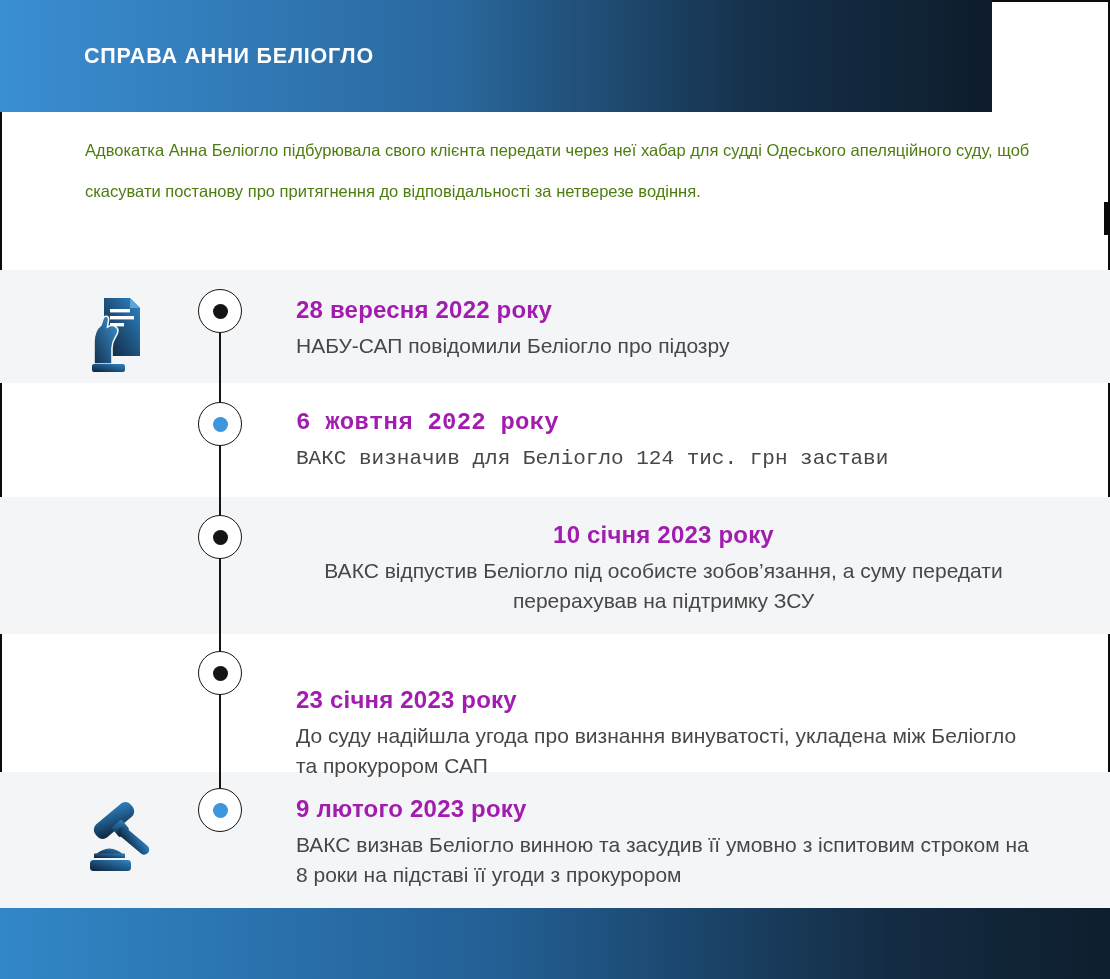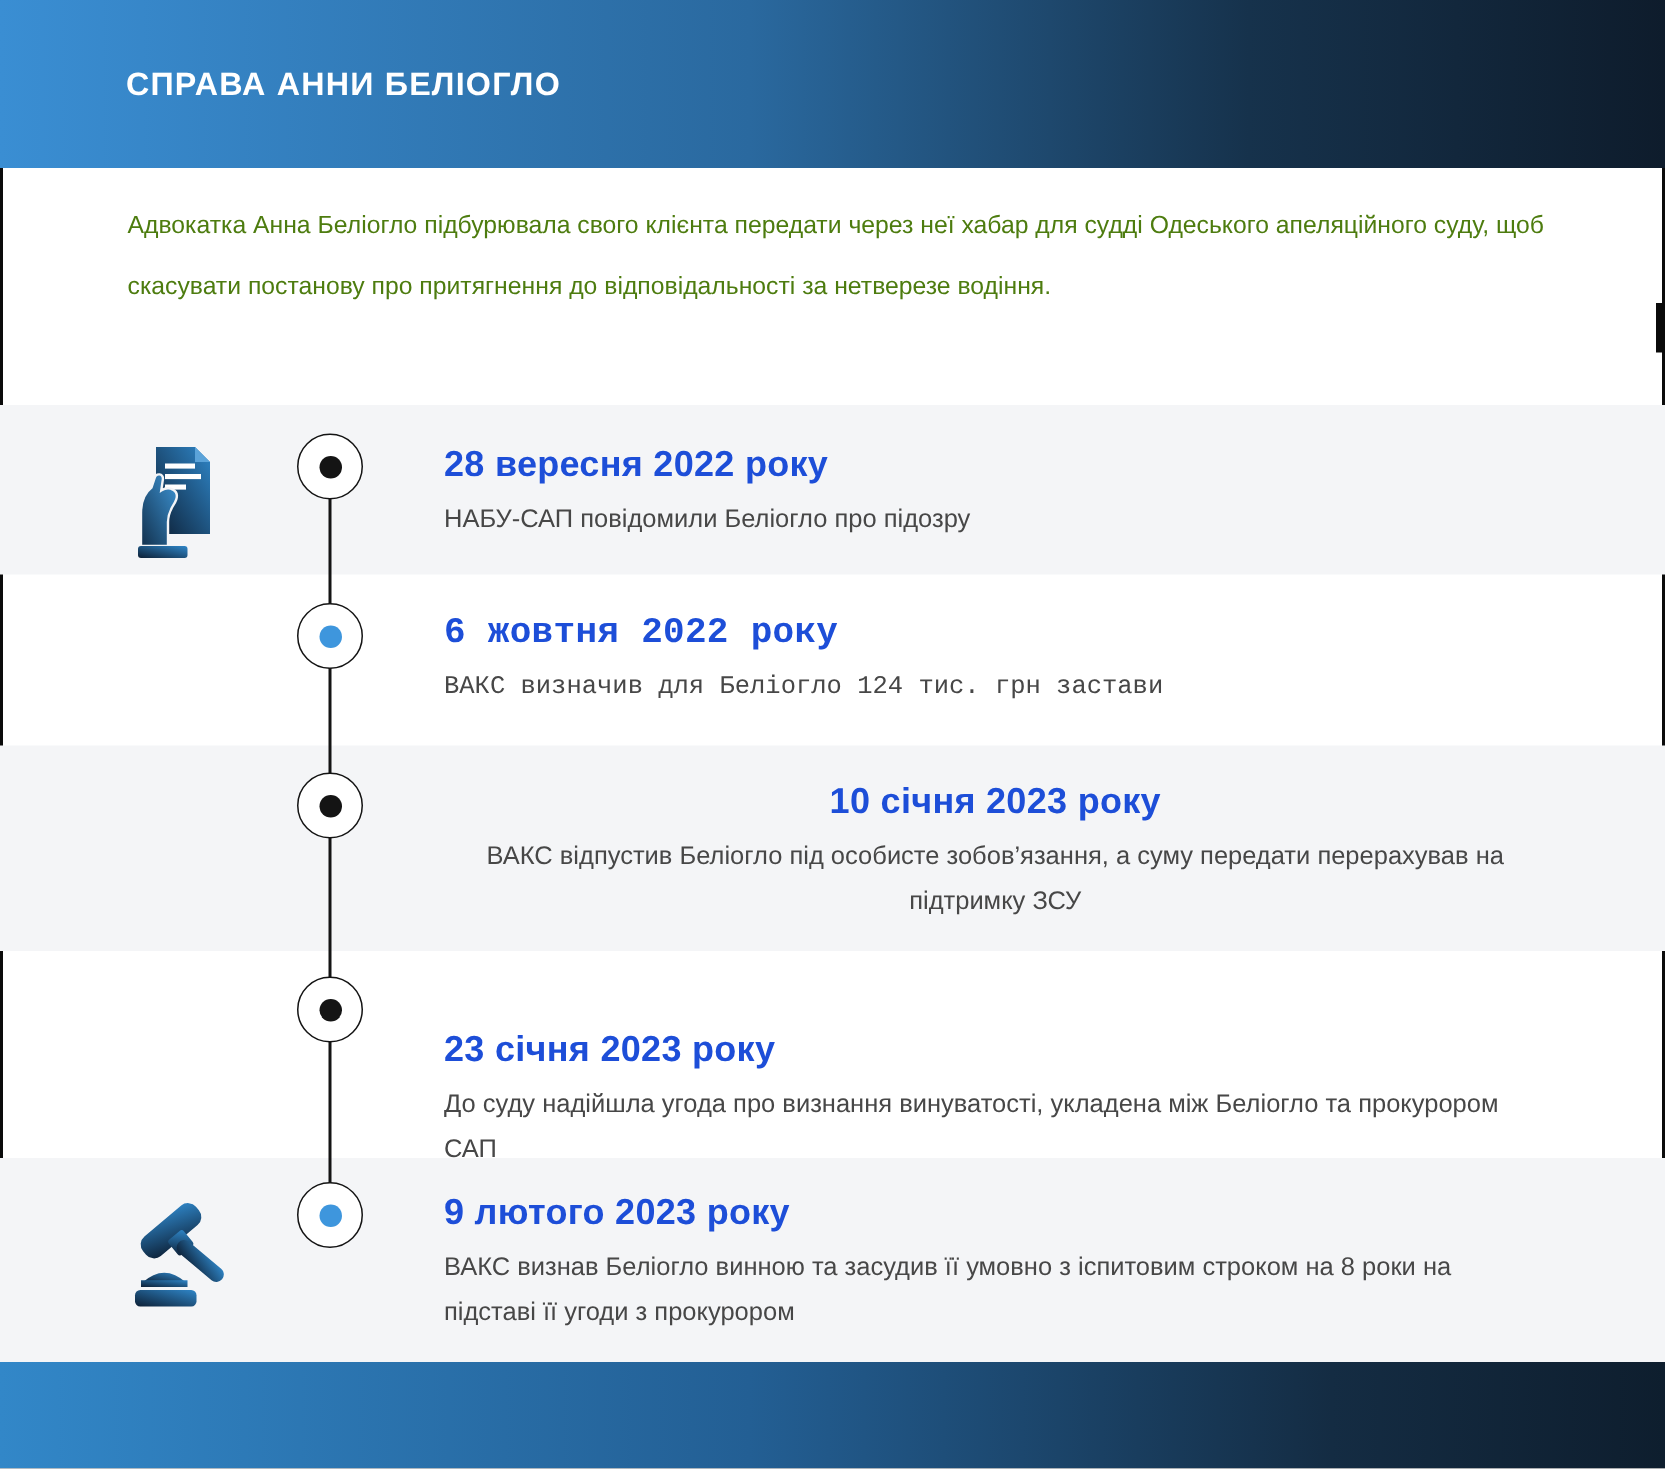--- a/index.html
+++ b/index.html
@@ -4,21 +4,21 @@
 <style>
   * { margin:0; padding:0; box-sizing:border-box; }
   html,body { background:#ffffff; }
   body { font-family:"Liberation Sans", sans-serif; }
   .canvas{
     position:relative; width:1110px; height:979px; background:#ffffff;
     box-shadow: inset 0 0 0 2px #0b0b0b; overflow:hidden;
   }
   
   .hdr{
-    position:absolute; left:0; top:0; width:1110px; height:112px;
+    position:absolute; left:0; top:0; width:992px; height:112px;
     background:linear-gradient(90deg,#3a8ed3 0%, #2a699f 45%, #16324c 75%, #0e1c2c 100%);
   }
   .hdr-title{
     position:absolute; left:84px; top:44px; color:#ffffff;
     font-size:21.5px; font-weight:bold; letter-spacing:0.8px;
   }
   
   .desc{
     position:absolute; left:85px; top:130px; width:960px;
     font-size:16.5px; line-height:41px; color:#4d7c0f;
@@ -46,22 +46,22 @@
   .node{
     position:absolute; left:198px; width:44px; height:44px; border-radius:50%;
     background:#ffffff; border:1.5px solid #141414; z-index:2;
     display:flex; align-items:center; justify-content:center;
   }
   .node .dot{ width:15px; height:15px; border-radius:50%; background:#111; }
   .n1{ top:289px; } .n2{ top:402px; } .n3{ top:515px; } .n4{ top:651px; } .n5{ top:788px; }
   
   .entry{ position:absolute; left:296px; width:735px; z-index:2; }
   .e1{ top:294px; } .e2{ top:407px;font-family:Liberation Mono, monospace; } .e3{ top:519px;text-align:center; } .e4{ top:684px; } .e5{ top:793px; }
-  .entry .date{ font-size:24px; font-weight:bold; color:#1d4ed8; line-height:31px; letter-spacing:0.2px; }
-  .entry .body{ margin-top:6px; font-size:17px; line-height:30px; color:#474747; }
+  .entry .date{ font-size:24px; font-weight:bold; color:#a21caf; line-height:31px; letter-spacing:0.2px; }
+  .entry .body{ margin-top:6px; font-size:21px; line-height:30px; color:#474747; }
   
   .icon-doc{ position:absolute; left:90px; top:294px; width:52px; height:80px; z-index:2; }
   .icon-gavel{ position:absolute; left:84px; top:798px; width:68px; height:75px; z-index:2; }
 </style>
 </head>
 <body>
 
 <div class="canvas">
 
   <div class="hdr">

